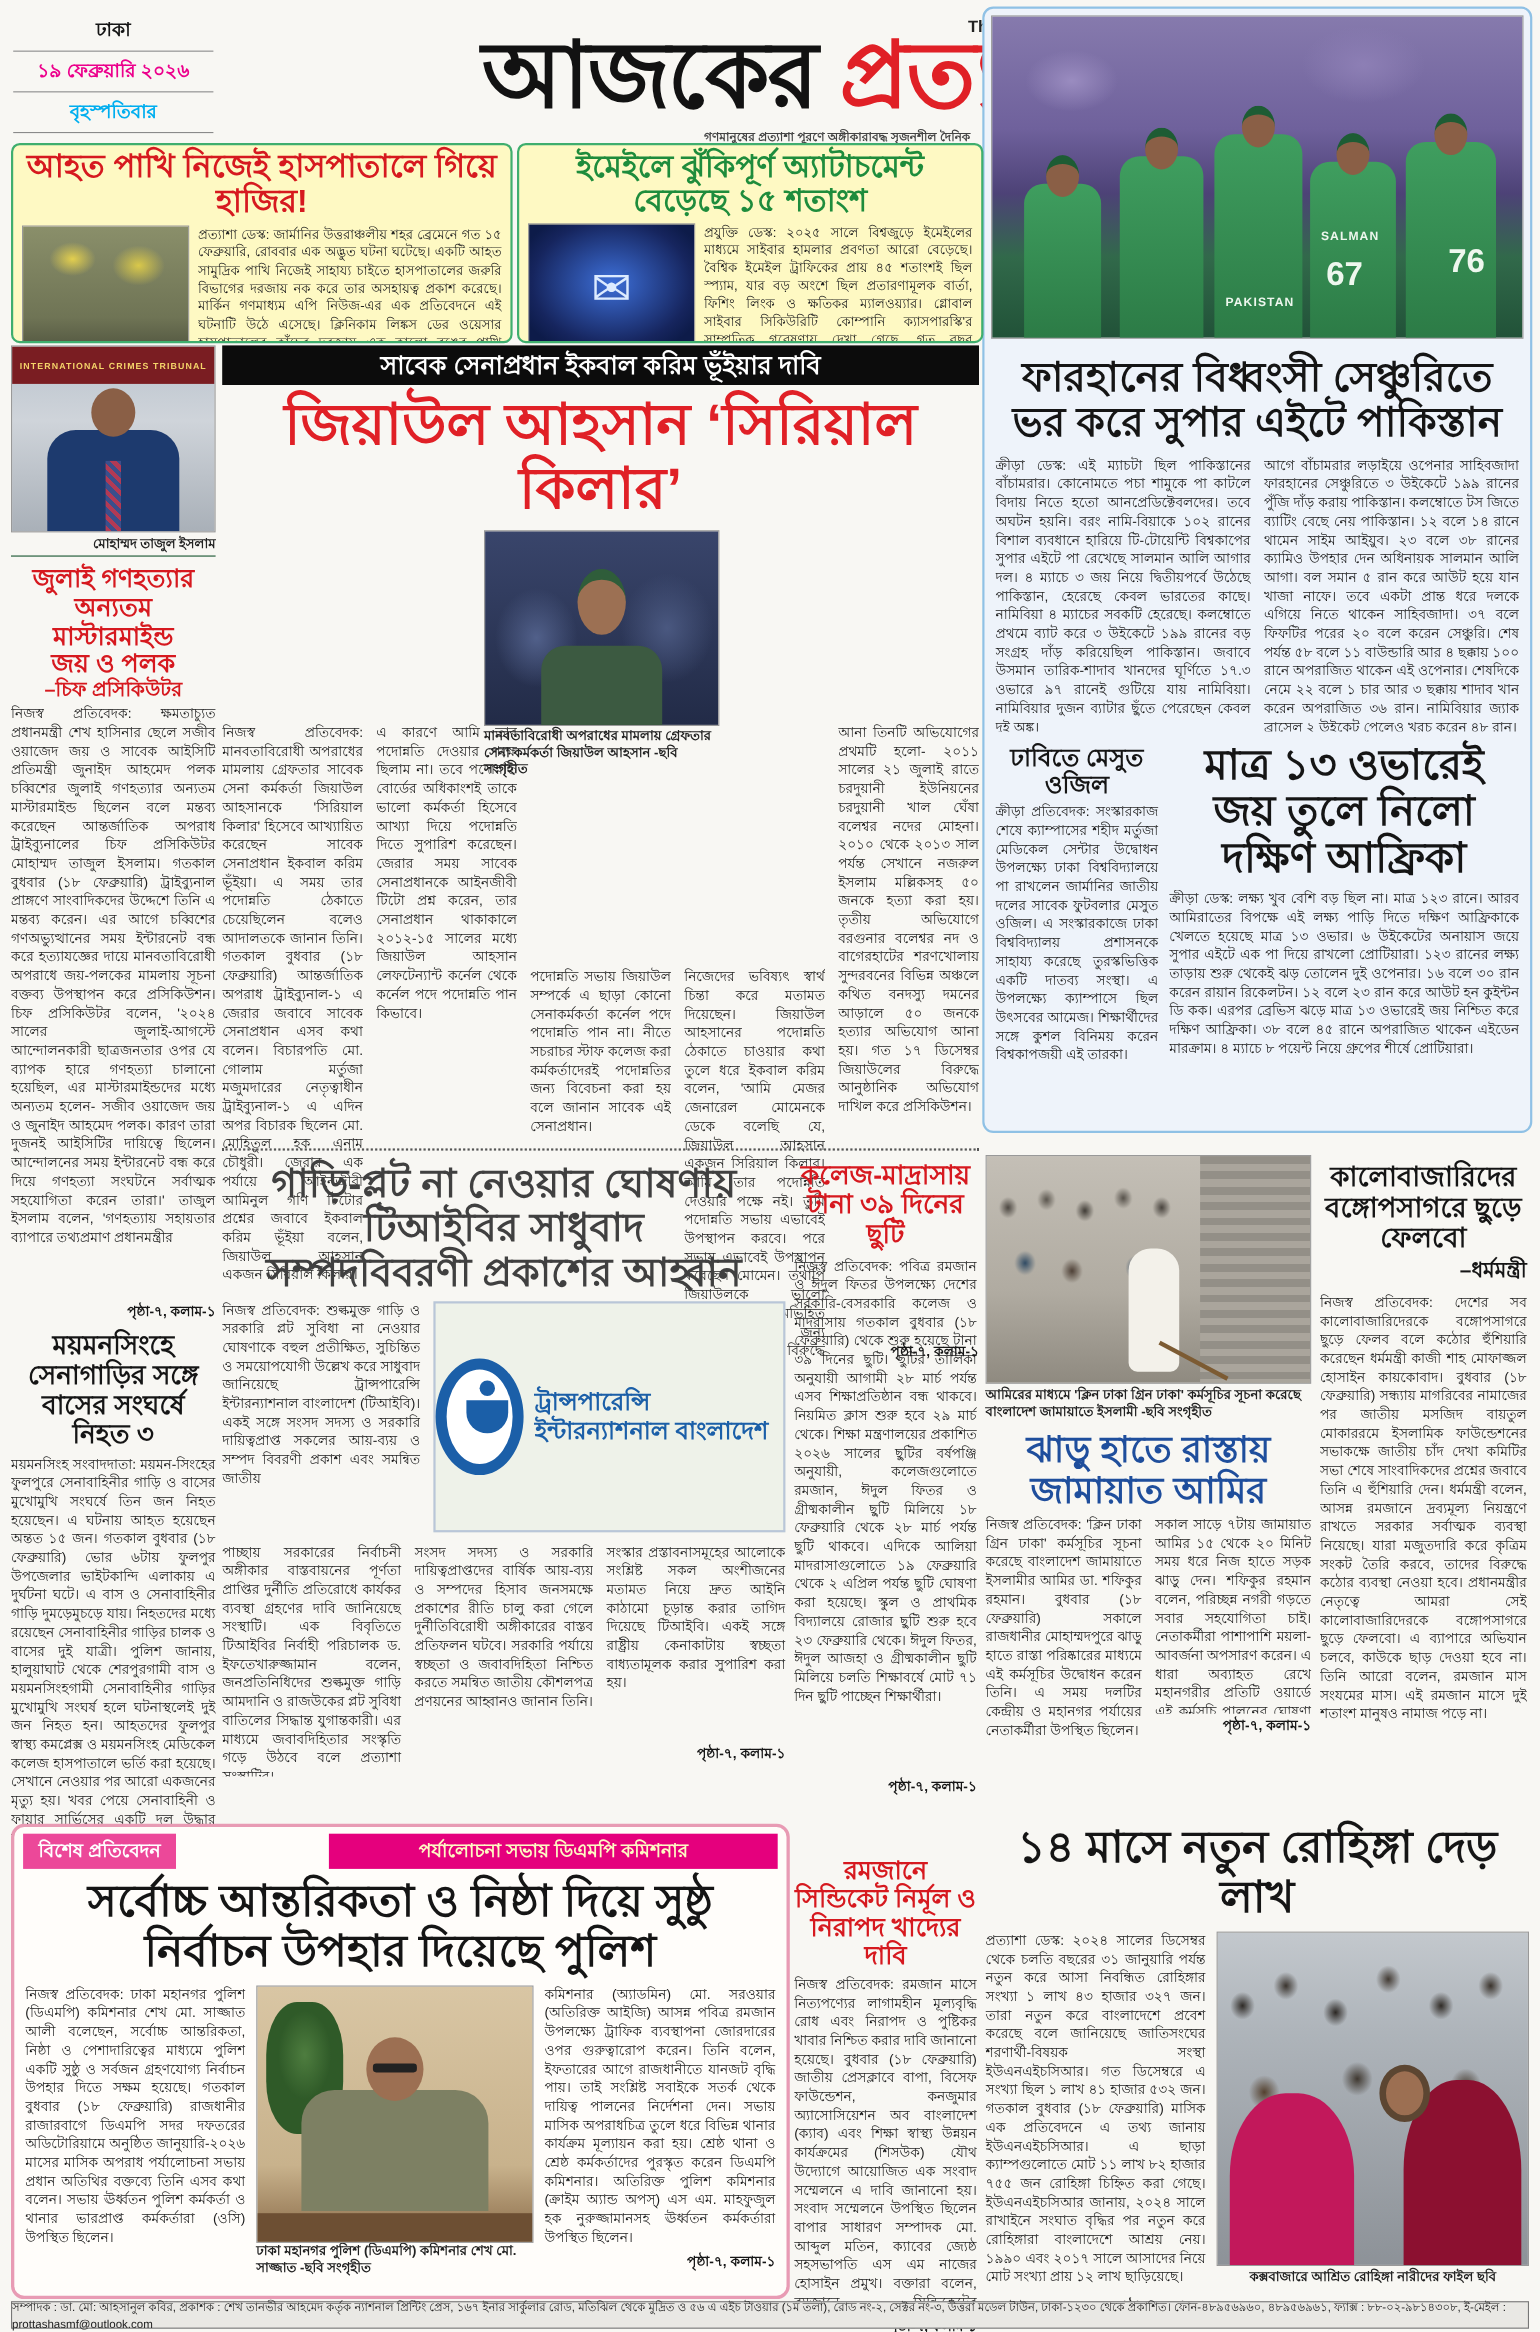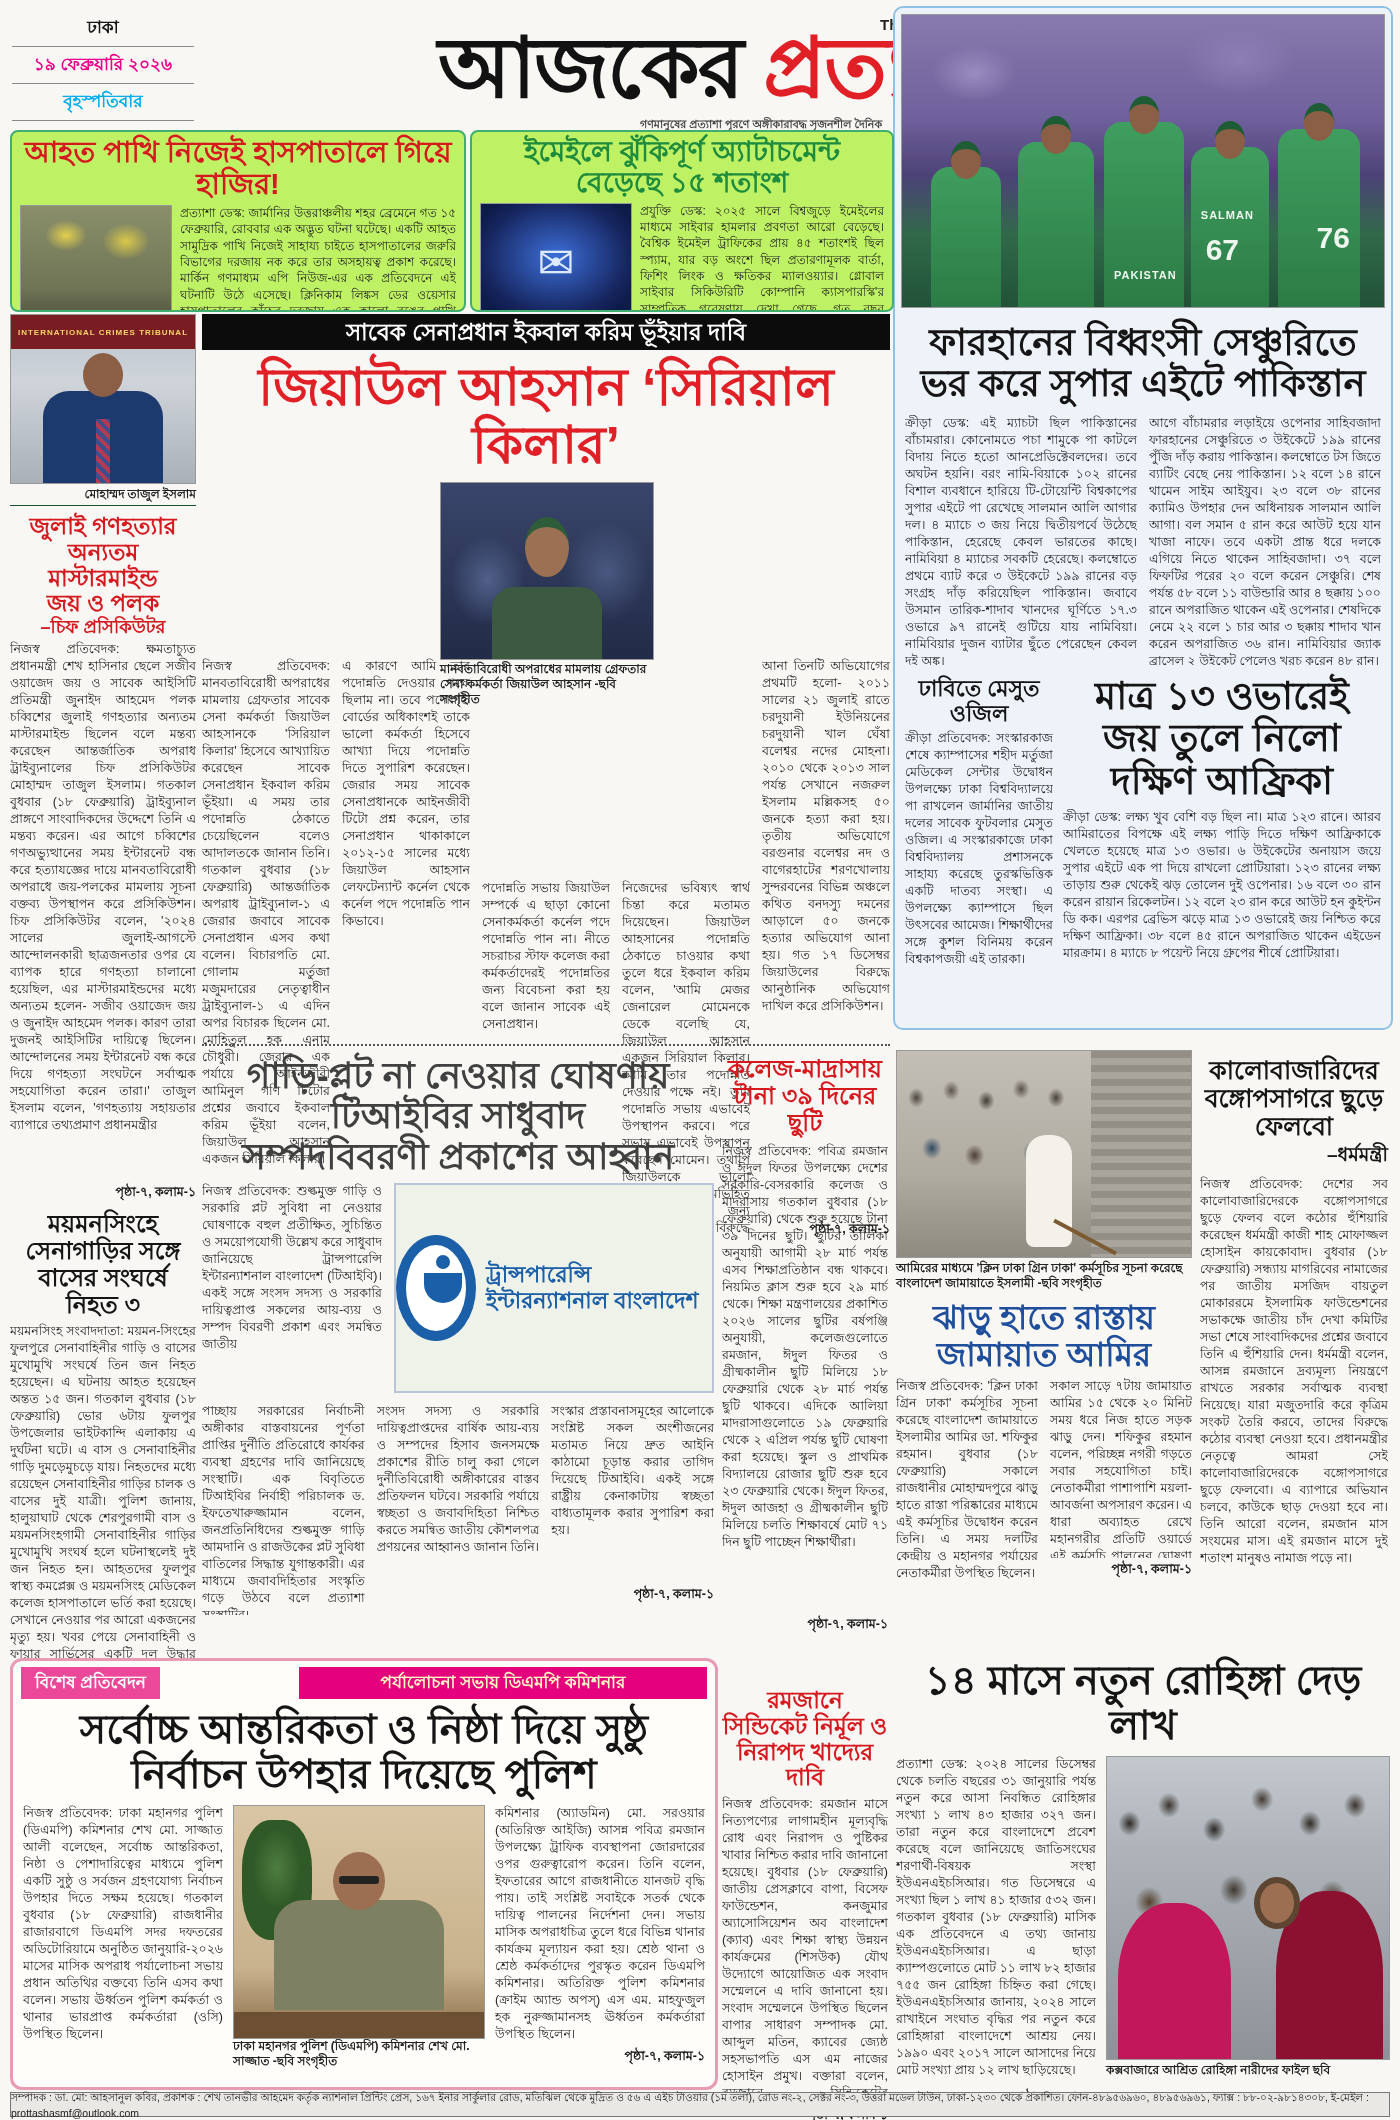--- a/index.html
+++ b/index.html
@@ -19,21 +19,21 @@
   .logo-eng{left:880px;top:16px;font-size:15px;font-weight:700;color:#222;}
   .logo-map{left:930px;top:28px;}
   .logo-main{left:438px;top:26px;font-size:84px;font-weight:800;letter-spacing:-2px;line-height:1;}
   .logo-tag{left:640px;top:116px;font-size:11px;color:#444;font-weight:700;}
   
   .sports{left:893px;top:6px;width:496px;height:1020px;border:2px solid #8fc1e5;border-radius:10px;background:#eef3fa;overflow:hidden;}
   .sports-head{height:38px;display:flex;align-items:center;gap:8px;padding:0 10px;
      background:linear-gradient(180deg,#dff0fb,#9ecbe9);border-bottom:1px solid #8fc1e5;}
   .sports-head .lbl{font-size:24px;font-weight:800;color:#123;}
   .sports-head .ic{font-size:20px;font-weight:700;}
-  .green-box{border:2px solid #3fae6e;border-radius:8px;background:#bef264;overflow:hidden;}
+  .green-box{border:2px solid #3fae6e;border-radius:8px;background:#fef9c3;overflow:hidden;}
   .kicker{background:#0c0c0c;color:#fff;text-align:center;font-size:23px;font-weight:700;line-height:36px;height:36px;}
   
   .ph-cricket{height:292px;margin:6px;background:
      radial-gradient(60px 40px at 15% 20%,#9a8cc0 0,transparent 70%),
      radial-gradient(80px 50px at 70% 15%,#8d7fb5 0,transparent 70%),
      linear-gradient(180deg,#867aad 0%,#6f619c 35%,#4d4277 55%,#31694a 75%,#215238 100%);}
   .player{position:absolute;bottom:0;border-radius:18px 18px 0 0;background:linear-gradient(180deg,#3f9e5f,#2c7b46);}
   .player .head{position:absolute;top:-26px;left:50%;transform:translateX(-50%);width:30px;height:30px;border-radius:50%;background:#8a5f46;border-top:8px solid #1d5c34;}
   .pnum{position:absolute;color:#eef7ee;font-weight:800;font-size:30px;}
   .ptxt{position:absolute;color:#eef7ee;font-weight:700;font-size:11px;letter-spacing:1px;}
@@ -342,20 +342,20 @@
       <div class="bt" style="height:330px;">প্রত্যাশা ডেস্ক: ২০২৪ সালের ডিসেম্বর থেকে চলতি বছরের ৩১ জানুয়ারি পর্যন্ত নতুন করে আসা নিবন্ধিত রোহিঙ্গার সংখ্যা ১ লাখ ৪৩ হাজার ৩২৭ জন। তারা নতুন করে বাংলাদেশে প্রবেশ করেছে বলে জানিয়েছে জাতিসংঘের শরণার্থী-বিষয়ক সংস্থা ইউএনএইচসিআর। গত ডিসেম্বরে এ সংখ্যা ছিল ১ লাখ ৪১ হাজার ৫৩২ জন। গতকাল বুধবার (১৮ ফেব্রুয়ারি) মাসিক এক প্রতিবেদনে এ তথ্য জানায় ইউএনএইচসিআর। এ ছাড়া ক্যাম্পগুলোতে মোট ১১ লাখ ৮২ হাজার ৭৫৫ জন রোহিঙ্গা চিহ্নিত করা গেছে। ইউএনএইচসিআর জানায়, ২০২৪ সালে রাখাইনে সংঘাত বৃদ্ধির পর নতুন করে রোহিঙ্গারা বাংলাদেশে আশ্রয় নেয়। ১৯৯০ এবং ২০১৭ সালে আসাদের নিয়ে মোট সংখ্যা প্রায় ১২ লাখ ছাড়িয়েছে।</div>
       <span class="ref">পৃষ্ঠা-৭, কলাম-১</span>
     </div>
     <div style="flex:1;">
       <div class="photo ph-roh">
         <div class="heads"></div>
           <div class="cloth1"></div>
           <div class="cloth2"></div>
           <div class="face"></div>
       </div>
-      <div class="cap" style="padding-top:3px;">কক্সবাজারে আশ্রিত রোহিঙ্গা নারীদের ফাইল ছবি</div>
+      <div class="cap" style="text-align:center;padding-top:3px;">কক্সবাজারে আশ্রিত রোহিঙ্গা নারীদের ফাইল ছবি</div>
     </div>
   </div>
 </div>
 
 <div class="abs footerbar">
   <span>সম্পাদক : ডা. মো: আহসানুল কবির, প্রকাশক : শেখ তানভীর আহমেদ কর্তৃক ন্যাশনাল প্রিন্টিং প্রেস, ১৬৭ ইনার সার্কুলার রোড, মতিঝিল থেকে মুদ্রিত ও ৫৬ এ এইচ টাওয়ার (১ম তলা), রোড নং-২, সেক্টর নং-৩, উত্তরা মডেল টাউন, ঢাকা-১২৩০ থেকে প্রকাশিত। ফোন-৪৮৯৫৬৯৬০, ৪৮৯৫৬৯৬১, ফ্যাক্স : ৮৮-০২-৯৮১৪৩০৮, ই-মেইল : prottashasmf@outlook.com</span>
 </div>
 
 </body></html>

